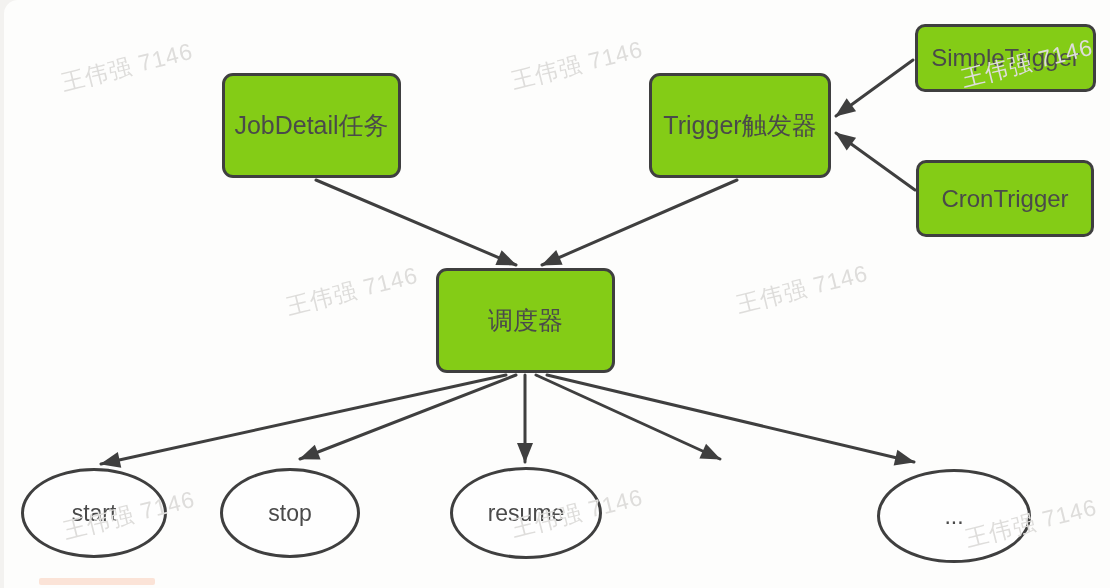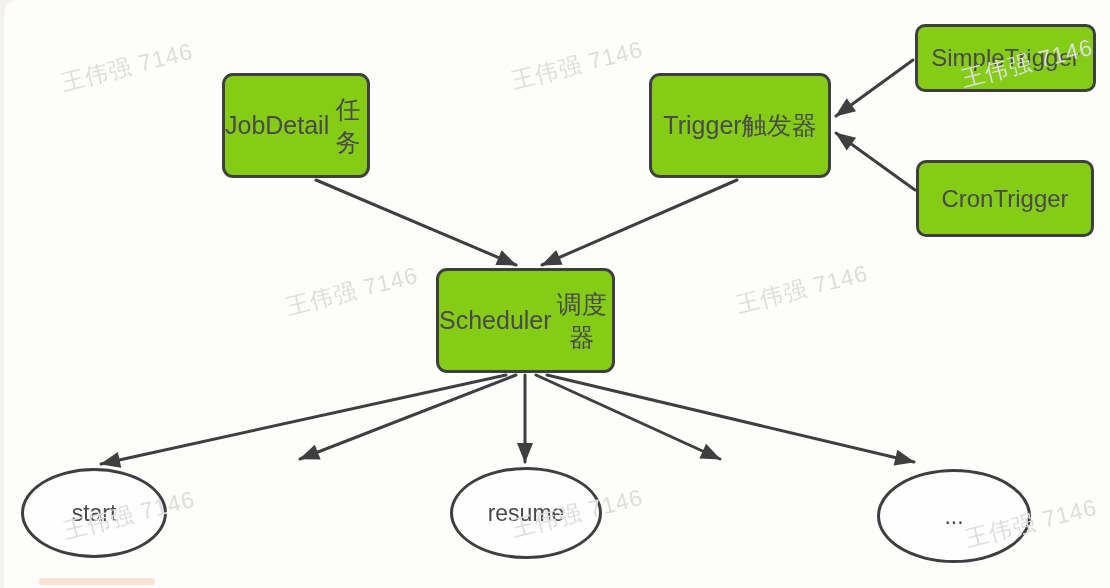--- a/index.html
+++ b/index.html
@@ -69,47 +69,49 @@
         <line x1="909" y1="60" x2="832" y2="116" marker-end="url(#ah)"></line>
         <line x1="911" y1="190" x2="832" y2="133" marker-end="url(#ah)"></line>
         <line x1="502" y1="375" x2="97" y2="464" marker-end="url(#ah)"></line>
         <line x1="512" y1="375" x2="296" y2="459" marker-end="url(#ah)"></line>
         <line x1="521" y1="375" x2="521" y2="462" marker-end="url(#ah)"></line>
         <line x1="532" y1="375" x2="716" y2="459" marker-end="url(#ah)"></line>
         <line x1="543" y1="375" x2="910" y2="462" marker-end="url(#ah)"></line>
       </g>
     </svg>
 
-    <div class="node" style="left:218px;top:73px;width:148px;height:105px;">
+    <div class="node" style="left:218px;top:73px;width:179px;height:105px;">
       <span>JobDetail</span>
       <span>任务</span>
     </div>
 
     <div class="node" style="left:645px;top:73px;width:182px;height:105px;">
       <span>Trigger</span>
       <span>触发器</span>
     </div>
 
     <div class="node small" style="left:911px;top:24px;width:181px;height:68px;">
       <span>Simple</span>
       <span>Trigger</span>
     </div>
 
     <div class="node small" style="left:912px;top:160px;width:178px;height:77px;">
       <span>Cron</span>
       <span>Trigger</span>
     </div>
 
     <div class="node" style="left:432px;top:268px;width:179px;height:105px;">
-      <span>Scheduler</span>
       <span>调度器</span>
     </div>
 
     <div class="ellipse" style="left:17px;top:468px;width:146px;height:90px;">
       <span>start</span>
+    </div>
+    <div class="ellipse" style="left:216px;top:468px;width:140px;height:90px;">
+      <span>stop</span>
     </div>
     <div class="ellipse" style="left:446px;top:467px;width:152px;height:92px;">
       <span>resume</span>
     </div>
     <div class="ellipse" style="left:873px;top:469px;width:154px;height:94px;">
       <span>...</span>
     </div>
 
     <div id="highlight-mark"></div>
   </div>

